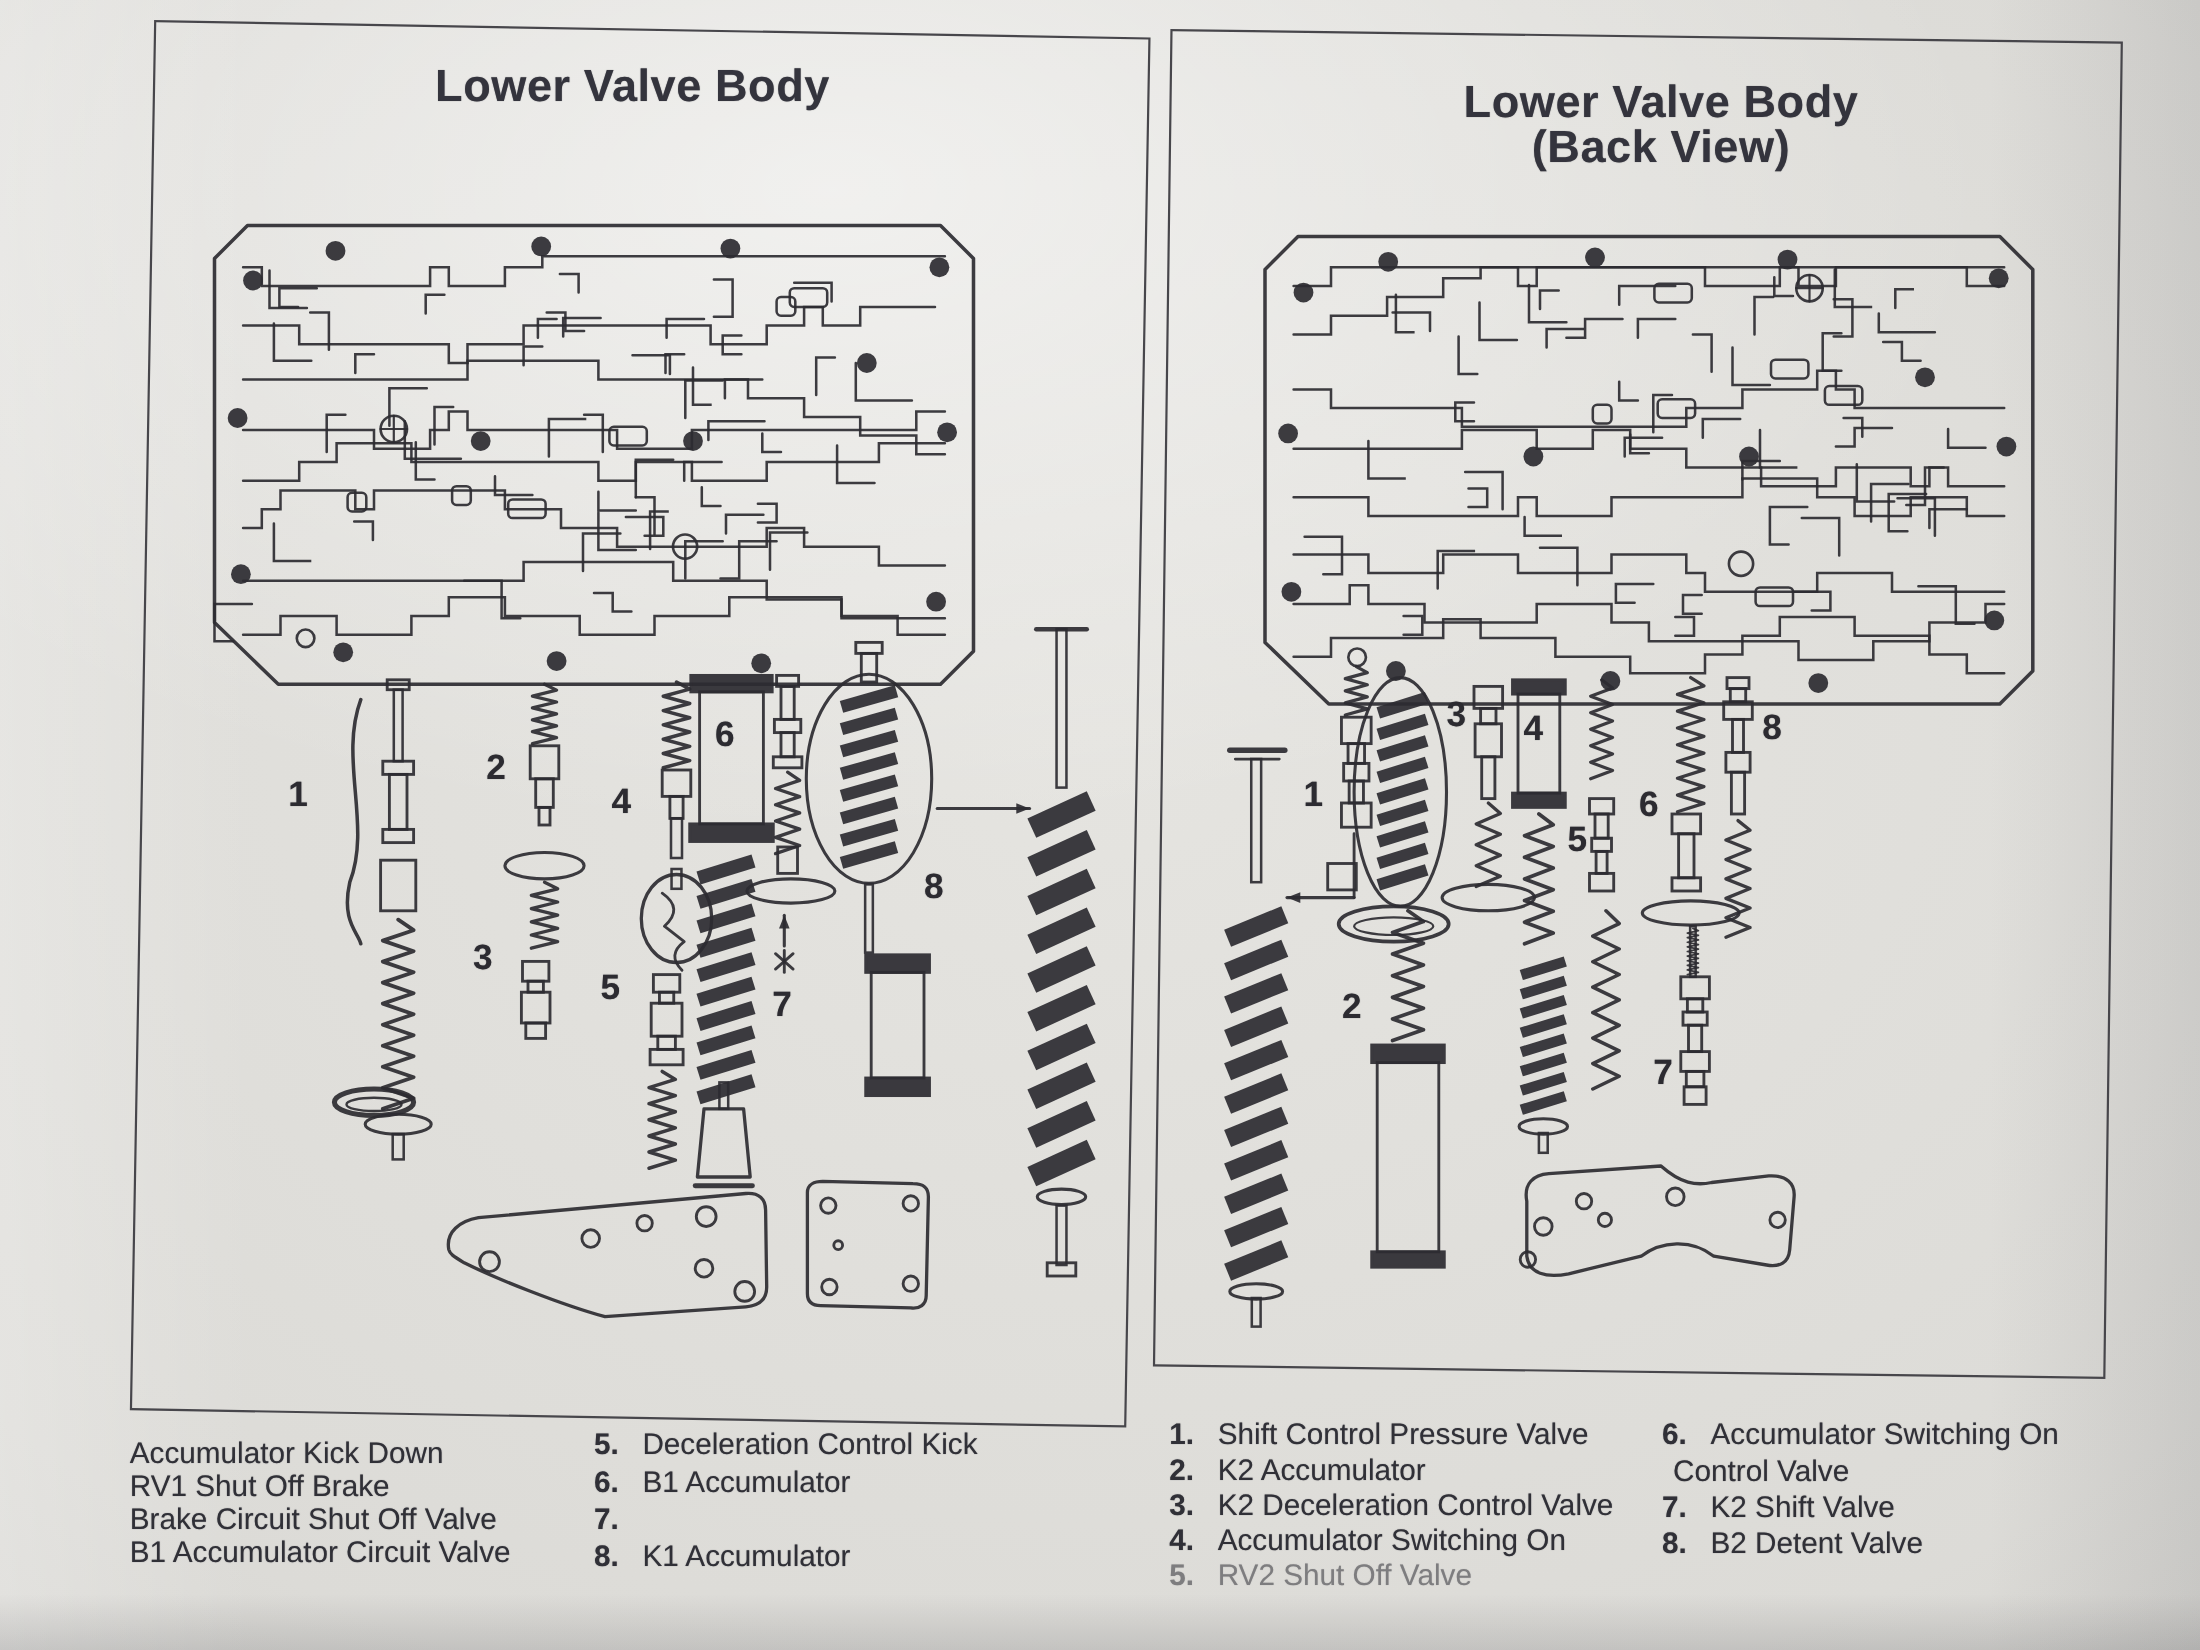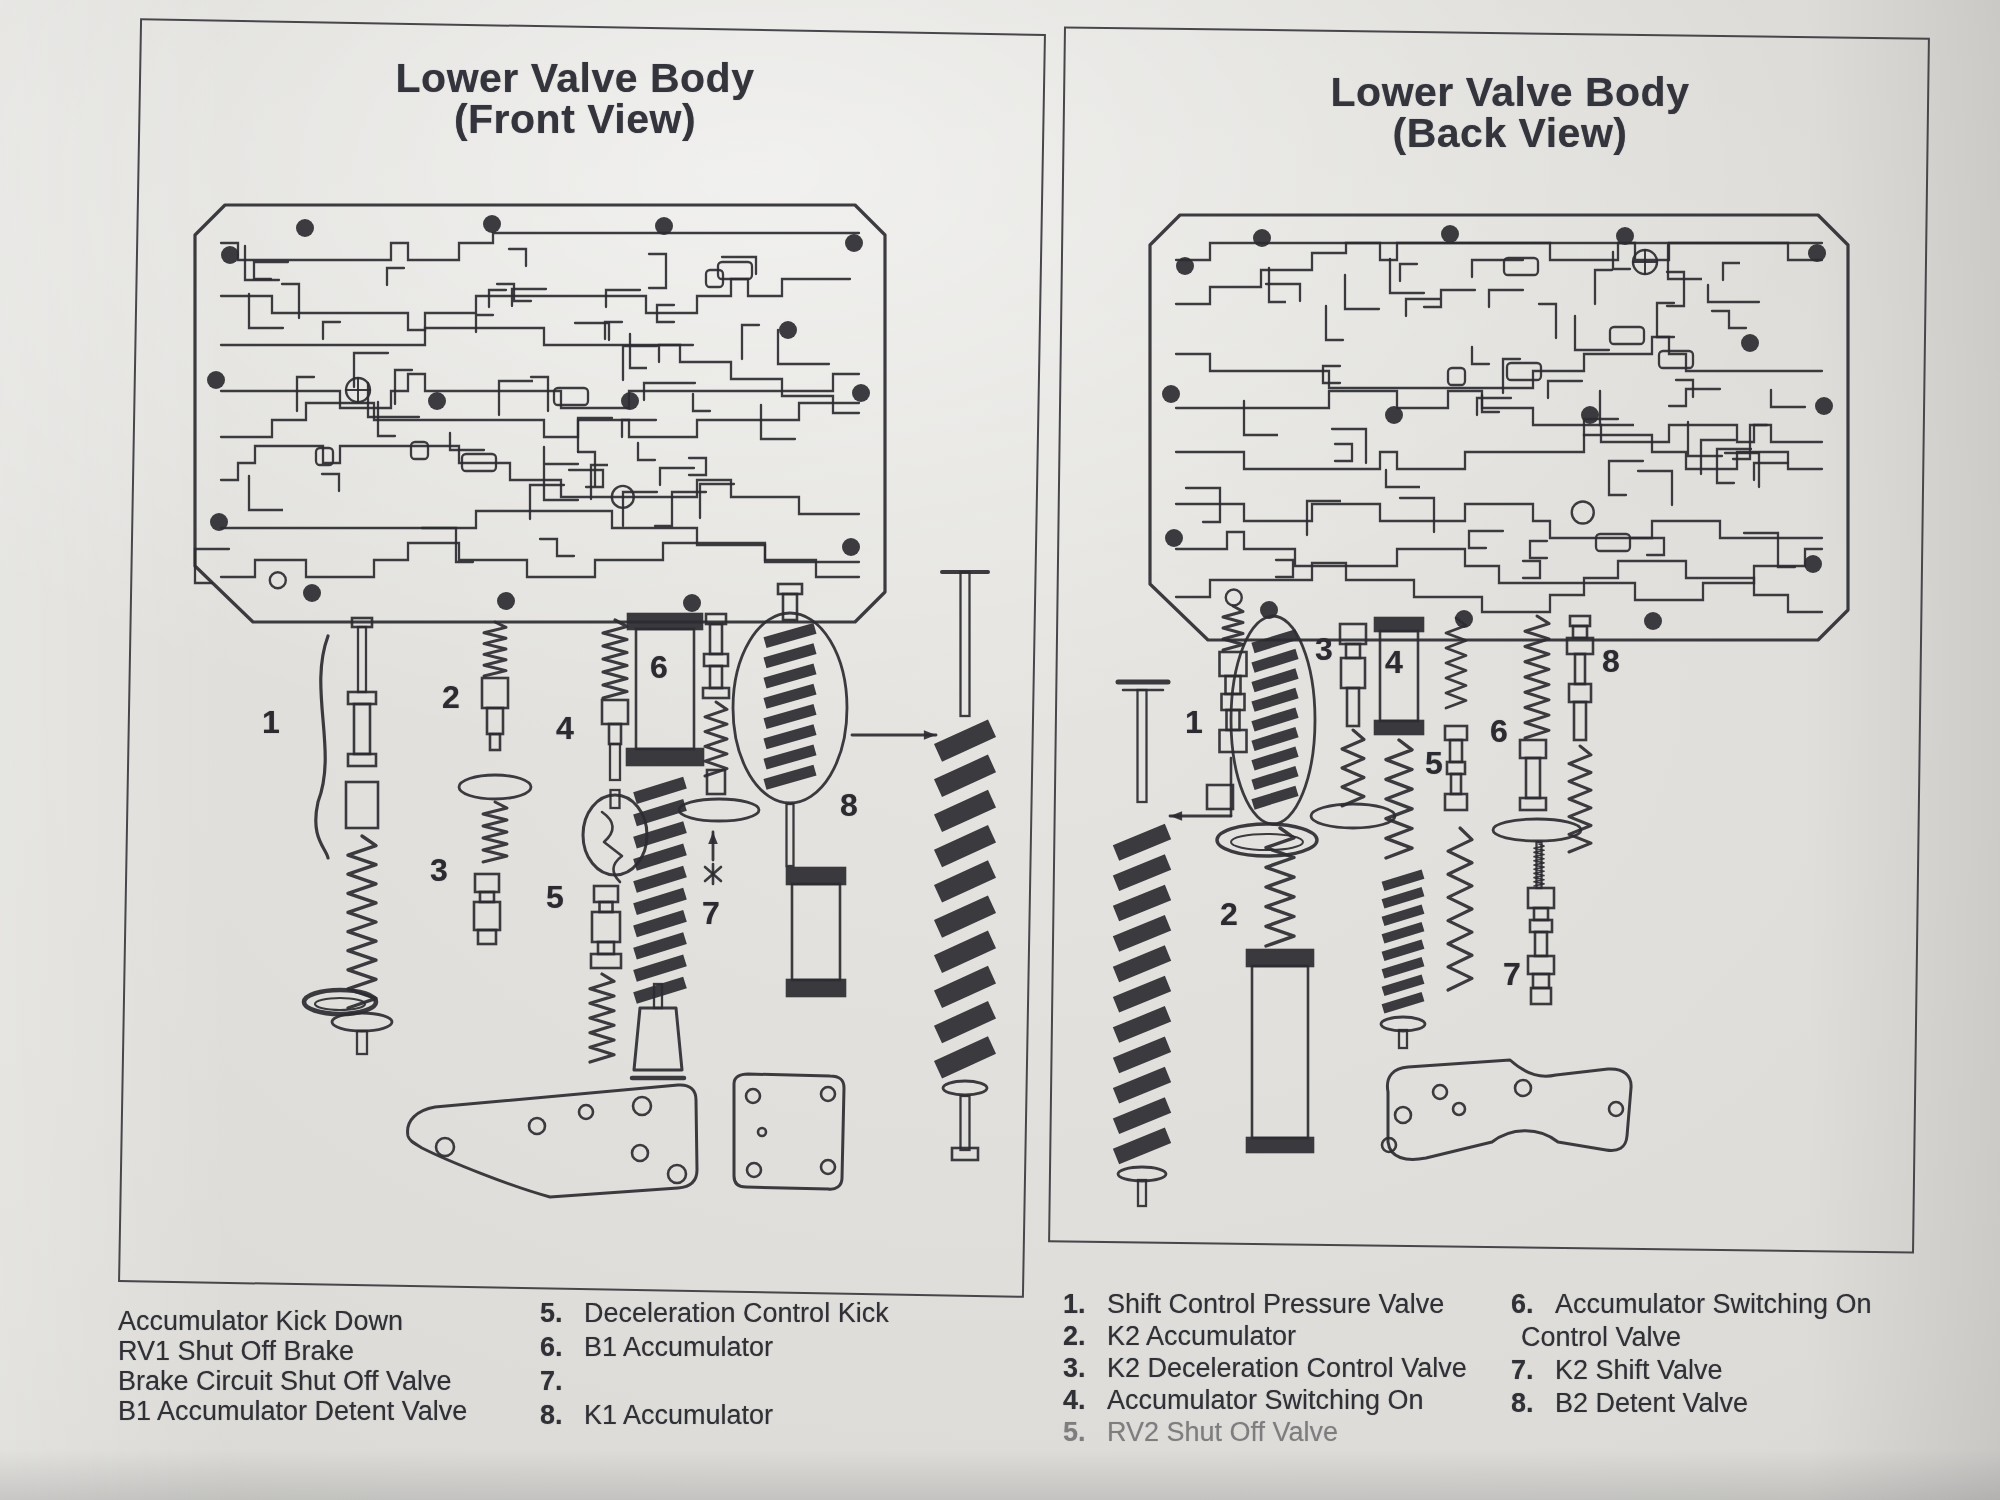--- a/index.html
+++ b/index.html
@@ -30,21 +30,20 @@
 </head>
 <body>
 
 <div id="page">
 
   <div class="panel-border" style="left:139px;top:36px;width:902px;height:1260px;transform:rotate(1deg);"></div>
   <div class="panel-border" style="left:1066px;top:42px;width:862px;height:1212px;transform:rotate(0.75deg);"></div>
 
   <div class="title" style="left:385px;top:68px;width:400px;">
     <div>Lower Valve Body</div>
-    <div>(Front View)</div>
   </div>
   <div class="title" style="left:1320px;top:82px;width:400px;">
     <div>Lower Valve Body</div>
     <div>(Back View)</div>
   </div>
 
   <svg id="art" width="2000" height="1500" viewBox="0 0 2000 1500">
       <g>
         <path d="M235 215 L865 215 L895 245 L895 602 L865 632 L263 632 L205 576 L205 245 Z" fill="none" stroke="#2c2b31" stroke-width="3.2" stroke-linejoin="round" stroke-linecap="round" opacity="0.92"></path>
         <path d="M231 253 L248 253 L248 270 L299 270 L333 270 L350 270 L401 270 L401 253 L418 253 L418 270 L469 270 L469 253 L503 253 L503 243 L554 243 L622 243 L690 243 L707 243 L741 243 L809 243 L869 243" fill="none" stroke="#2c2b31" stroke-width="2.3" stroke-linejoin="miter" stroke-linecap="round" opacity="0.92"></path>
@@ -455,21 +454,21 @@
     <div class="lrow">
         <span class="lnum empty"></span>
         <span class="ltext">RV1 Shut Off Brake</span>
       </div>
     <div class="lrow">
         <span class="lnum empty"></span>
         <span class="ltext">Brake Circuit Shut Off Valve</span>
       </div>
     <div class="lrow">
         <span class="lnum empty"></span>
-        <span class="ltext">B1 Accumulator Detent Valve</span>
+        <span class="ltext">B1 Accumulator Circuit Valve</span>
       </div>
   </div>
 
   <div class="legend" style="left:550px;top:1306px;line-height:34px;">
     <div class="lrow">
         <span class="lnum">5.</span>
         <span class="ltext">Deceleration Control Kick</span>
       </div>
     <div class="lrow">
         <span class="lnum">6.</span>

